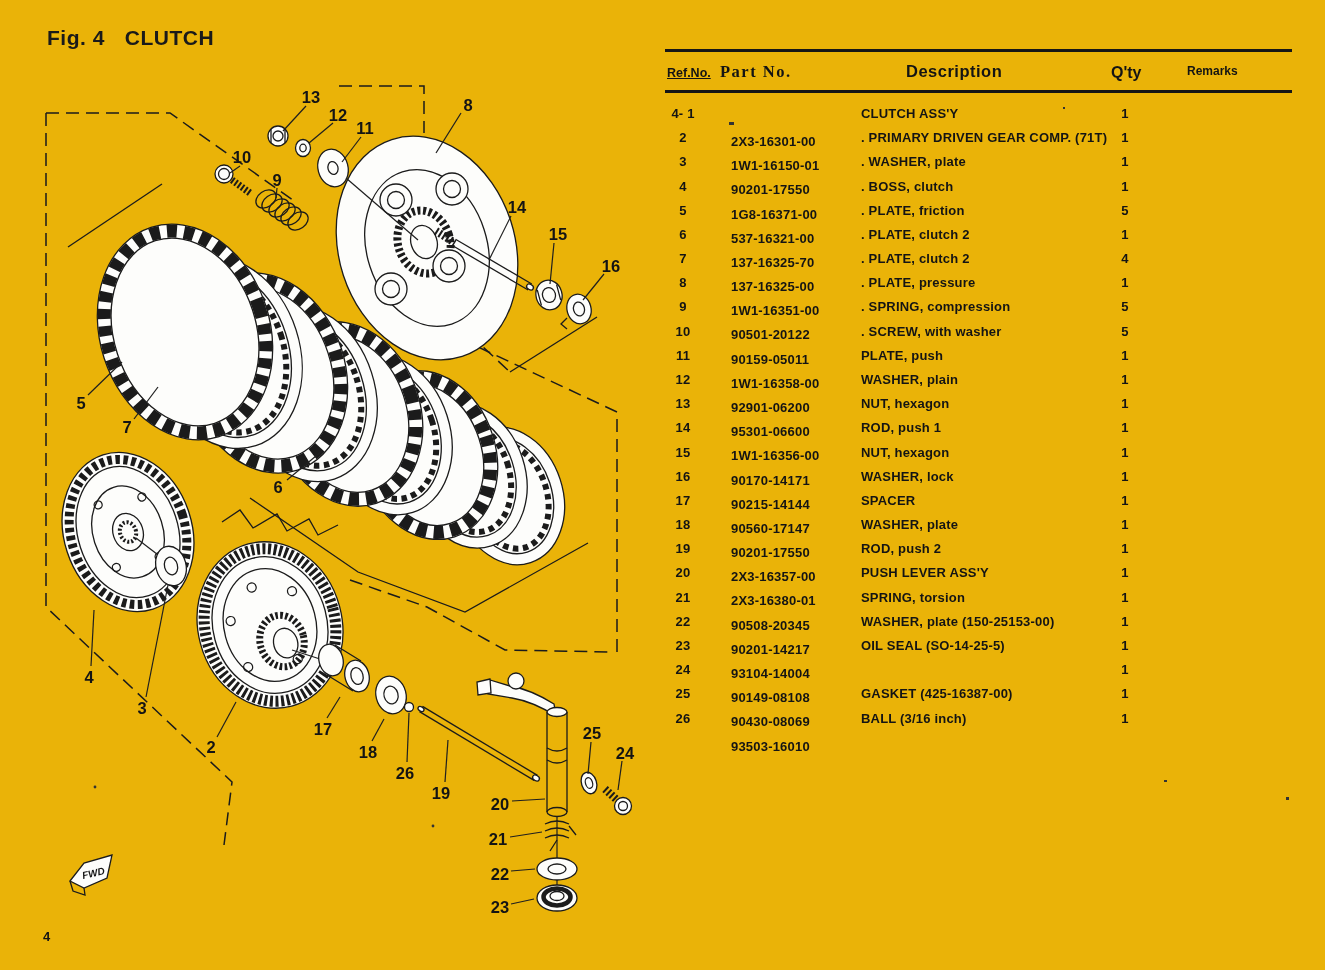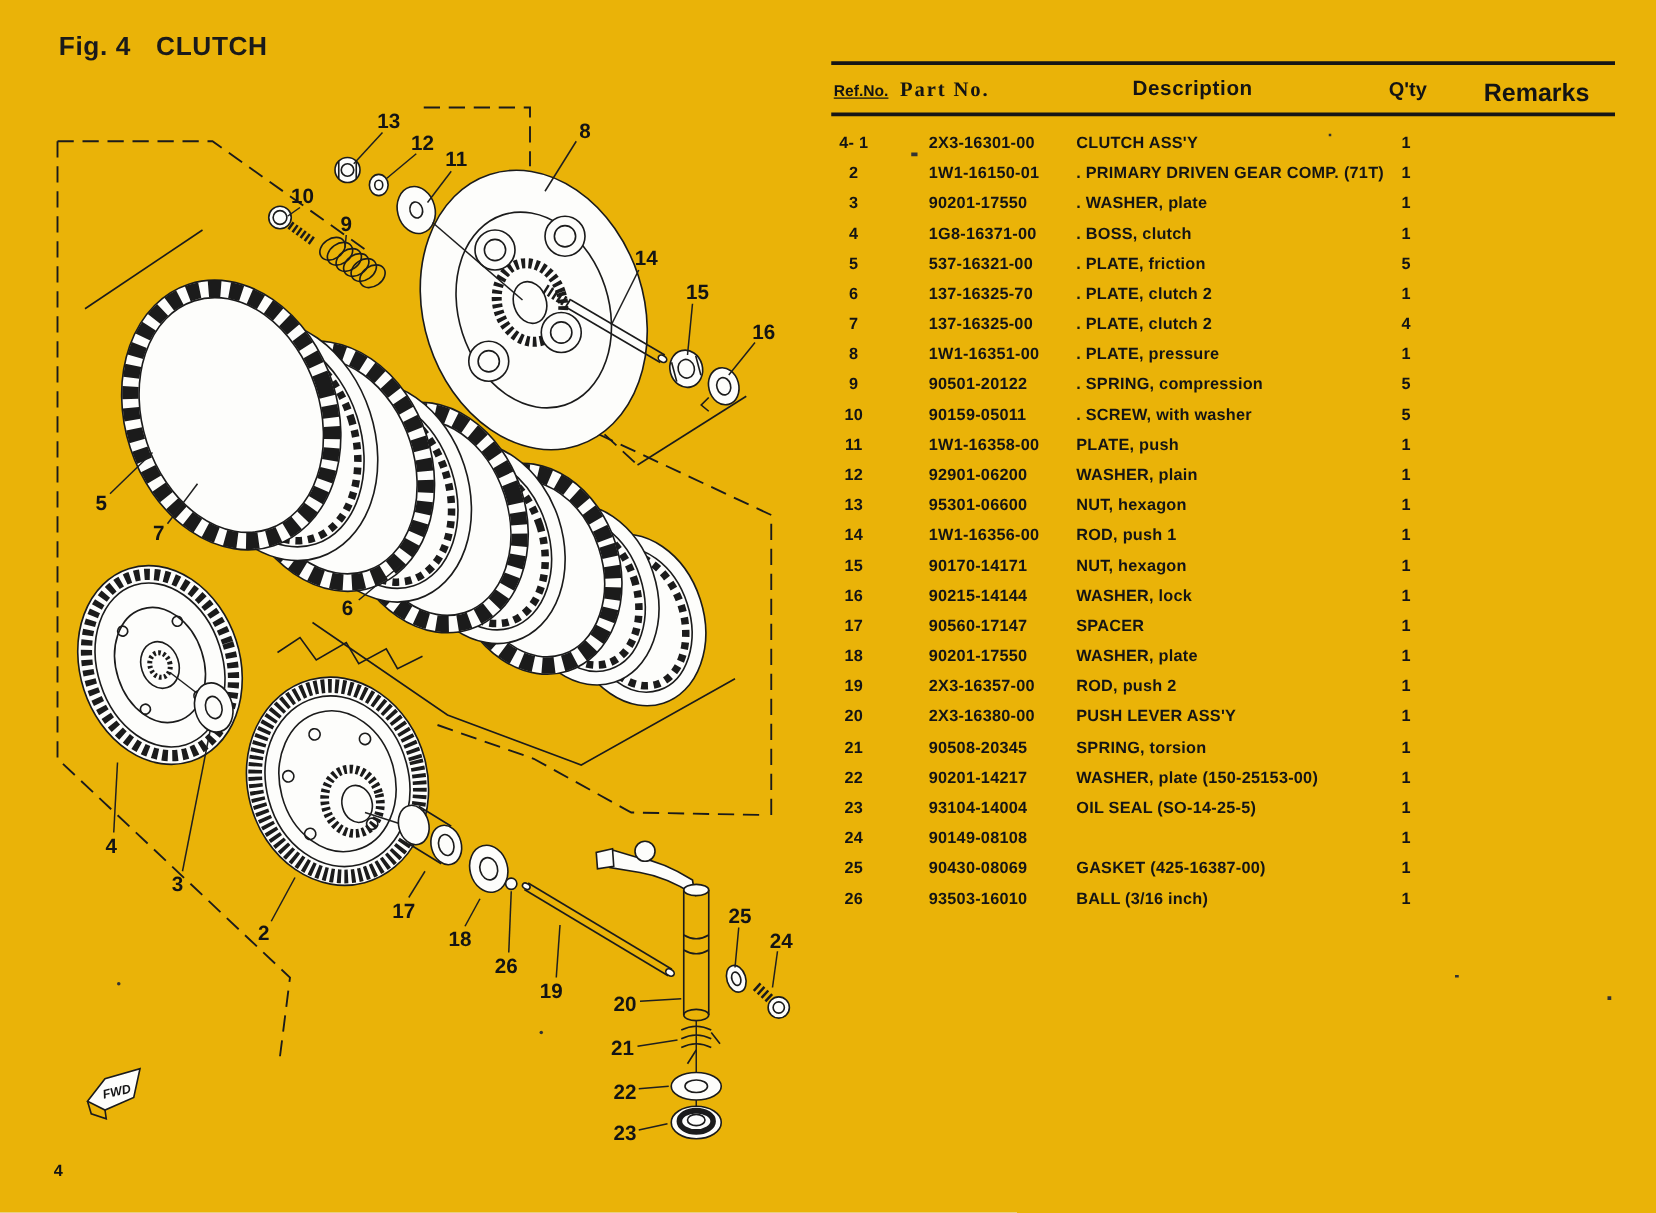--- a/index.html
+++ b/index.html
@@ -10,27 +10,27 @@
   .pageno{position:absolute;left:43px;top:929px;font-size:13px;font-weight:700;}
   
   .rule{position:absolute;left:665px;width:627px;background:#161616;}
   .rule.r1{top:49px;height:2.5px;}
   .rule.r2{top:90px;height:3px;}
   .hdr{position:absolute;font-weight:700;white-space:nowrap;}
   .h-ref{left:667px;top:66px;font-size:12.5px;text-decoration:underline;}
   .h-part{left:720px;top:62px;font-size:16.5px;letter-spacing:1.5px;font-family:Liberation Serif, serif;}
   .h-desc{left:906px;top:62px;font-size:16.5px;letter-spacing:.5px;}
   .h-qty{left:1111px;top:64px;font-size:16px;}
-  .h-rem{left:1187px;top:64px;font-size:20px;}
+  .h-rem{left:1187px;top:64px;font-size:12px;}
   #rows{position:absolute;left:665px;top:102px;width:627px;}
   .trow{position:absolute;left:0;width:627px;height:24px;line-height:24px;
         font-size:13px;font-weight:700;letter-spacing:.2px;white-space:nowrap;}
   .trow span{position:absolute;top:0;display:block;}
   .c-ref{left:0;width:36px;text-align:center;}
-  .c-part{left:78px;width:115px;}
+  .c-part{left:66px;width:115px;margin-top:28px;}
   .c-desc{left:196px;width:300px;}
   .c-qty{left:446px;width:28px;text-align:center;}
   .c-rem{left:500px;width:120px;}
   .speck{position:absolute;background:#333;}
   
   #diagram{position:absolute;left:0;top:0;}
   #diagram *{vector-effect:none;}
   .ln{stroke:#1b1b1b;stroke-width:1.3;fill:none;}
   .lnw{stroke:#1b1b1b;stroke-width:1.3;fill:#fdfdfb;}
   .dash{stroke:#1b1b1b;stroke-width:1.5;fill:none;stroke-dasharray:13 7;}
@@ -471,21 +471,21 @@
       </div>
       <div class="trow" style="top: 435.24px;">
         <span class="c-ref">19</span>
         <span class="c-part">2X3-16357-00</span>
         <span class="c-desc">ROD, push 2</span>
         <span class="c-qty">1</span>
         <span class="c-rem"></span>
       </div>
       <div class="trow" style="top: 459.42px;">
         <span class="c-ref">20</span>
-        <span class="c-part">2X3-16380-00</span>
+        <span class="c-part">2X3-16380-01</span>
         <span class="c-desc">PUSH LEVER ASS'Y</span>
         <span class="c-qty">1</span>
         <span class="c-rem"></span>
       </div>
       <div class="trow" style="top: 483.6px;">
         <span class="c-ref">21</span>
         <span class="c-part">90508-20345</span>
         <span class="c-desc">SPRING, torsion</span>
         <span class="c-qty">1</span>
         <span class="c-rem"></span>

